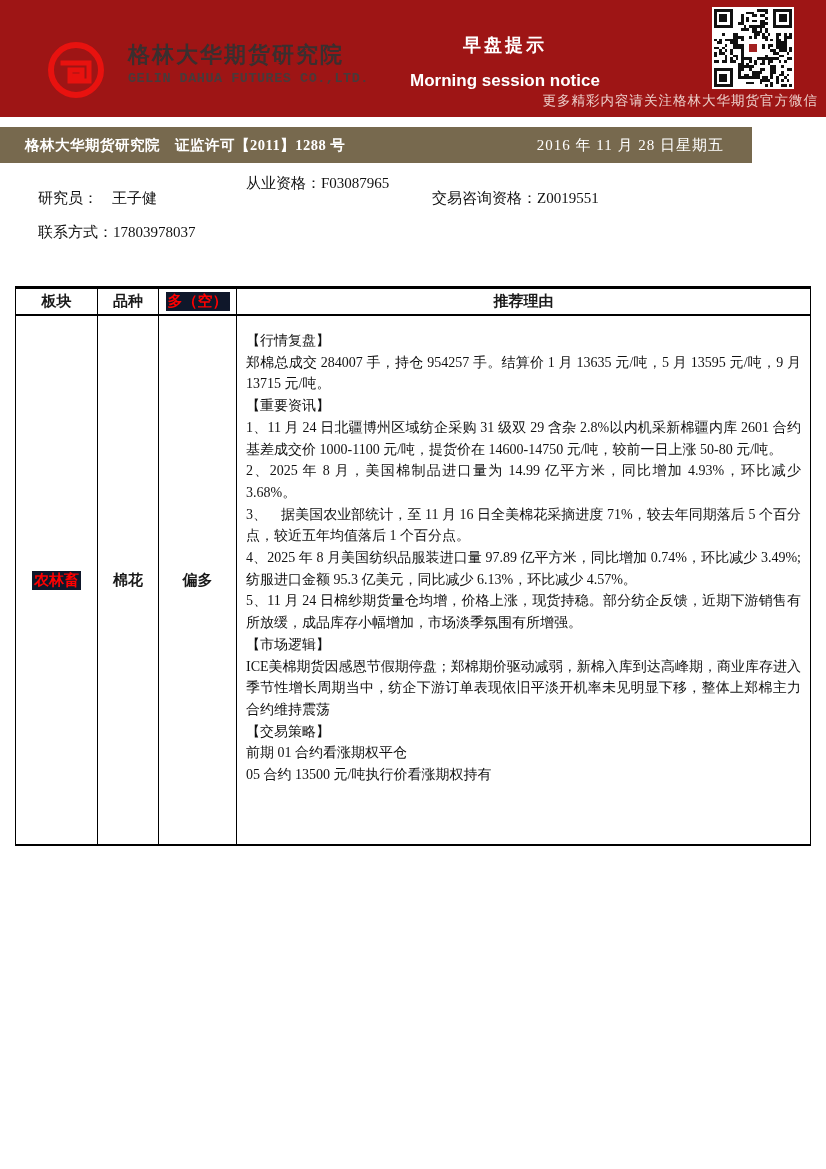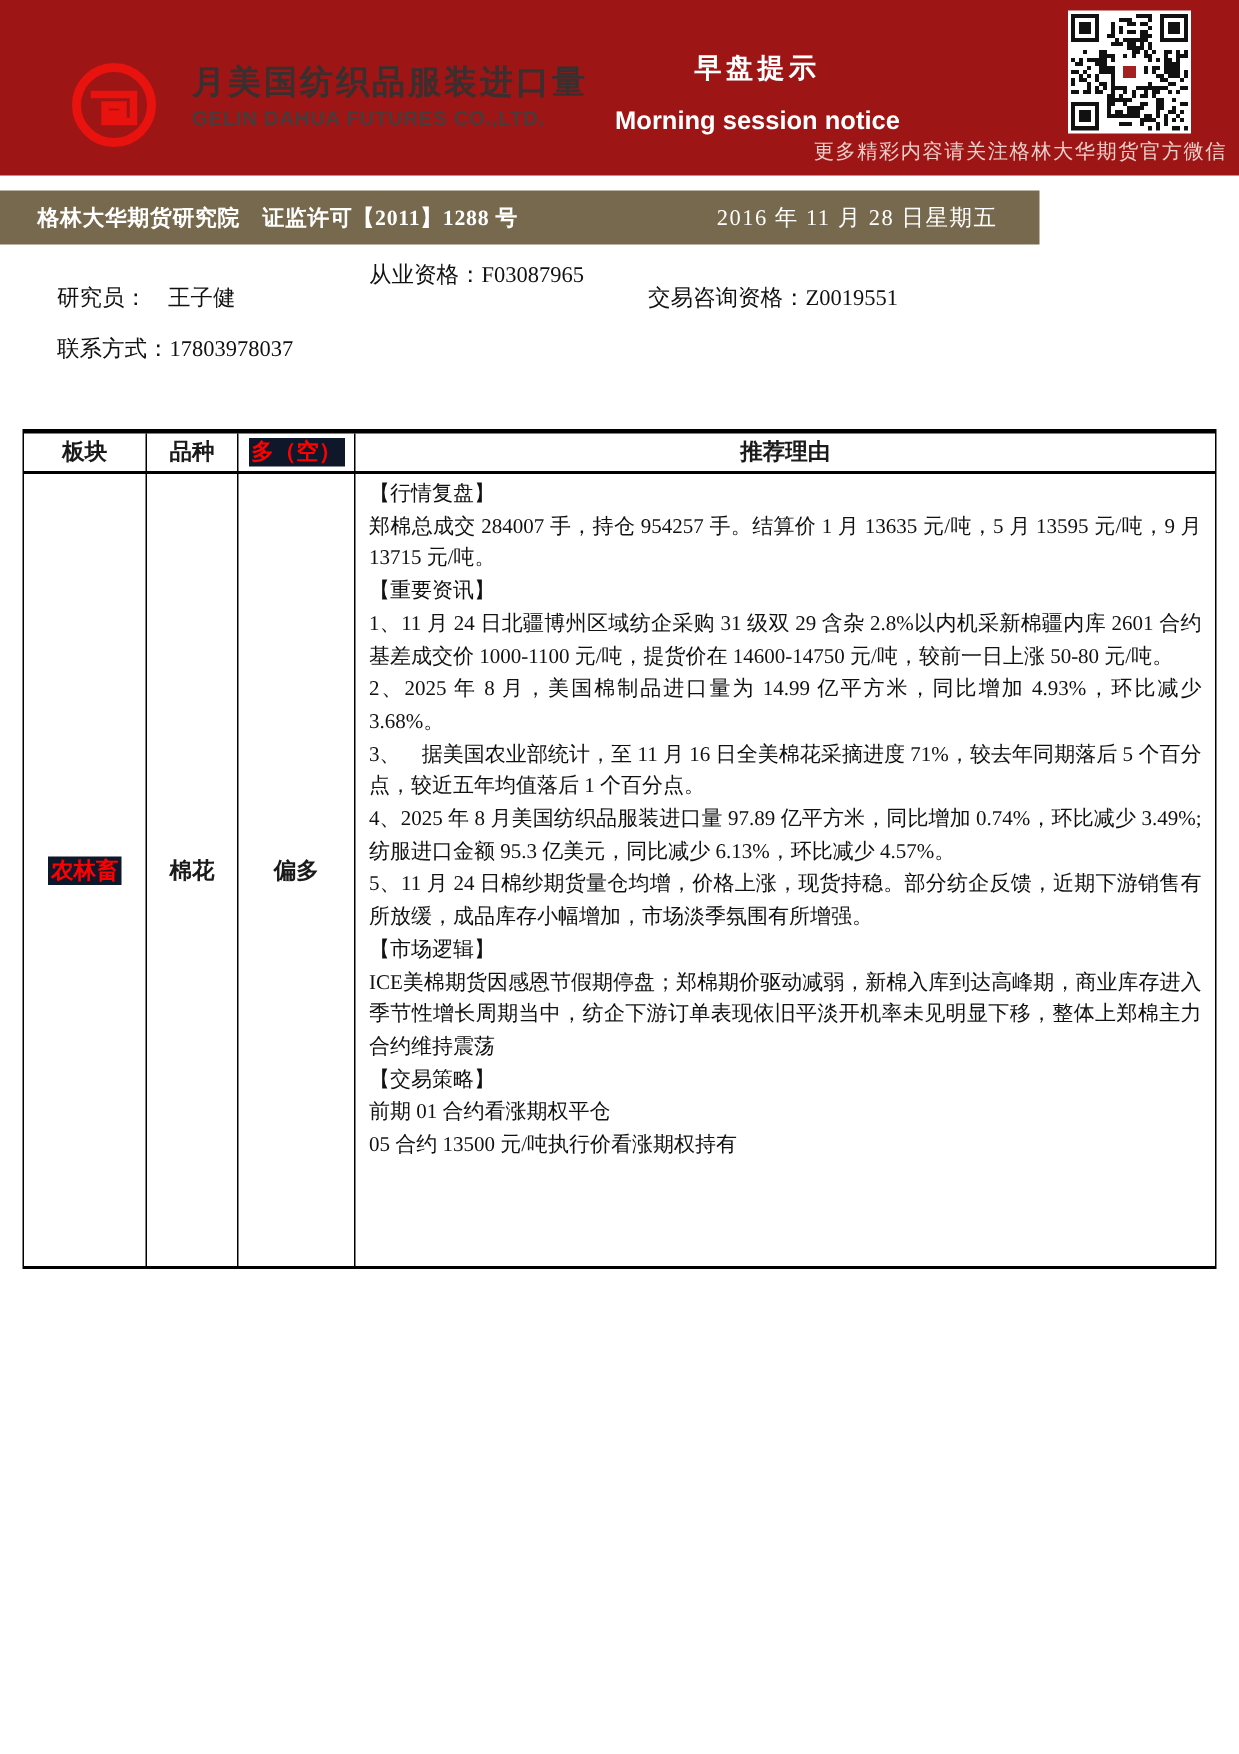--- a/index.html
+++ b/index.html
@@ -6,31 +6,31 @@
   .page{position:relative;width:826px;height:1169px;background:#ffffff;overflow:hidden;
         font-family:"Liberation Serif","DejaVu Serif",serif;color:#1a1a1a;}
 
   
   .banner{position:absolute;left:0;top:0;width:826px;height:117px;background:#9e1515;}
   .logo{position:absolute;left:46px;top:40px;width:60px;height:60px;}
   .company{position:absolute;left:128px;top:44px;line-height:1;}
   .company-cn{font-size:22px;font-weight:bold;color:#3a2f2f;letter-spacing:2px;
               font-family:"Liberation Sans","DejaVu Sans",sans-serif;}
   .company-en{margin-top:6px;font-size:13.5px;font-weight:bold;color:#473b3b;letter-spacing:.5px;
-              font-family:Liberation Sans, sans-serif;}
+              font-family:Liberation Mono, monospace;}
   .notice{position:absolute;left:380px;top:33px;width:250px;text-align:center;color:#fff;
           font-family:"Liberation Sans","DejaVu Sans",sans-serif;}
   .notice-cn{font-size:18px;font-weight:bold;letter-spacing:3px;}
   .notice-en{margin-top:14px;font-size:17px;font-weight:bold;}
   .qr{position:absolute;left:712px;top:7px;width:82px;height:82px;background:#fff;padding:2px;box-sizing:border-box;}
   .qr svg{display:block;width:100%;height:100%;}
   .wechat-note{position:absolute;right:8px;top:92px;font-size:13.5px;color:#eccfca;letter-spacing:1px;}
 
   
-  .info-bar{position:absolute;left:0;top:127px;width:693px;height:36px;background:#77694e;
+  .info-bar{position:absolute;left:0;top:127px;width:752px;height:36px;background:#77694e;
             display:flex;align-items:center;justify-content:space-between;box-sizing:border-box;
             padding:0 28px 0 25px;color:#fff;}
   .info-bar .left{font-size:14.5px;font-weight:bold;letter-spacing:.5px;}
   .info-bar .right{font-size:15px;letter-spacing:1px;}
 
   
   .researcher{position:absolute;left:0;top:0;width:826px;font-size:15px;color:#111;}
   .r-item{position:absolute;white-space:nowrap;}
   .r1a{left:38px;top:189px;}
   .r1a .val{padding-left:14px;}
@@ -47,38 +47,38 @@
   .c1{width:82px;}
   .c2{width:61px;}
   .c3{width:78px;}
   .c4{flex:1;}
   .t-head .cell,.t-body .cell-fix{border-right:1px solid #000;box-sizing:border-box;}
   .t-head .c4{border-right:none;}
   .t-head .cell{height:100%;display:flex;align-items:center;justify-content:center;text-align:right;}
   .t-body .cell-fix{display:flex;align-items:center;justify-content:center;
                     font-weight:bold;font-size:15px;height:100%;}
   .hl{background:#0f172a;color:#ff0000;padding:0 2px;}
-  .reason{box-sizing:border-box;padding:3px 9px 0 9px;font-size:14px;line-height:21.7px;
+  .reason{box-sizing:border-box;padding:14px 9px 0 9px;font-size:14px;line-height:21.7px;
           text-align:justify;color:#111;}
   .reason div{margin:0;}
 </style>
 </head>
 <body>
 
 <div class="page">
 
   <div class="banner">
     <div class="logo">
       <svg viewBox="0 0 60 60">
         <circle cx="30" cy="30" r="25" fill="none" stroke="#e8120f" stroke-width="6"></circle>
         <path d="M17 23 H43 V41 H24 V30 H36 V36 H29" fill="none" stroke="#e8120f" stroke-width="5" stroke-linecap="square"></path>
       </svg>
     </div>
     <div class="company">
-      <div class="company-cn">月美国纺织品服装进口量</div>
+      <div class="company-cn">格林大华期货研究院</div>
       <div class="company-en">GELIN DAHUA FUTURES CO.,LTD.</div>
     </div>
     <div class="notice">
       <div class="notice-cn">早盘提示</div>
       <div class="notice-en">Morning session notice</div>
     </div>
     <div class="qr">
       <svg viewBox="0 0 29 29" shape-rendering="crispEdges">
         <rect x="0" y="0" width="29" height="29" fill="#fff"></rect>
         <g fill="#111">

